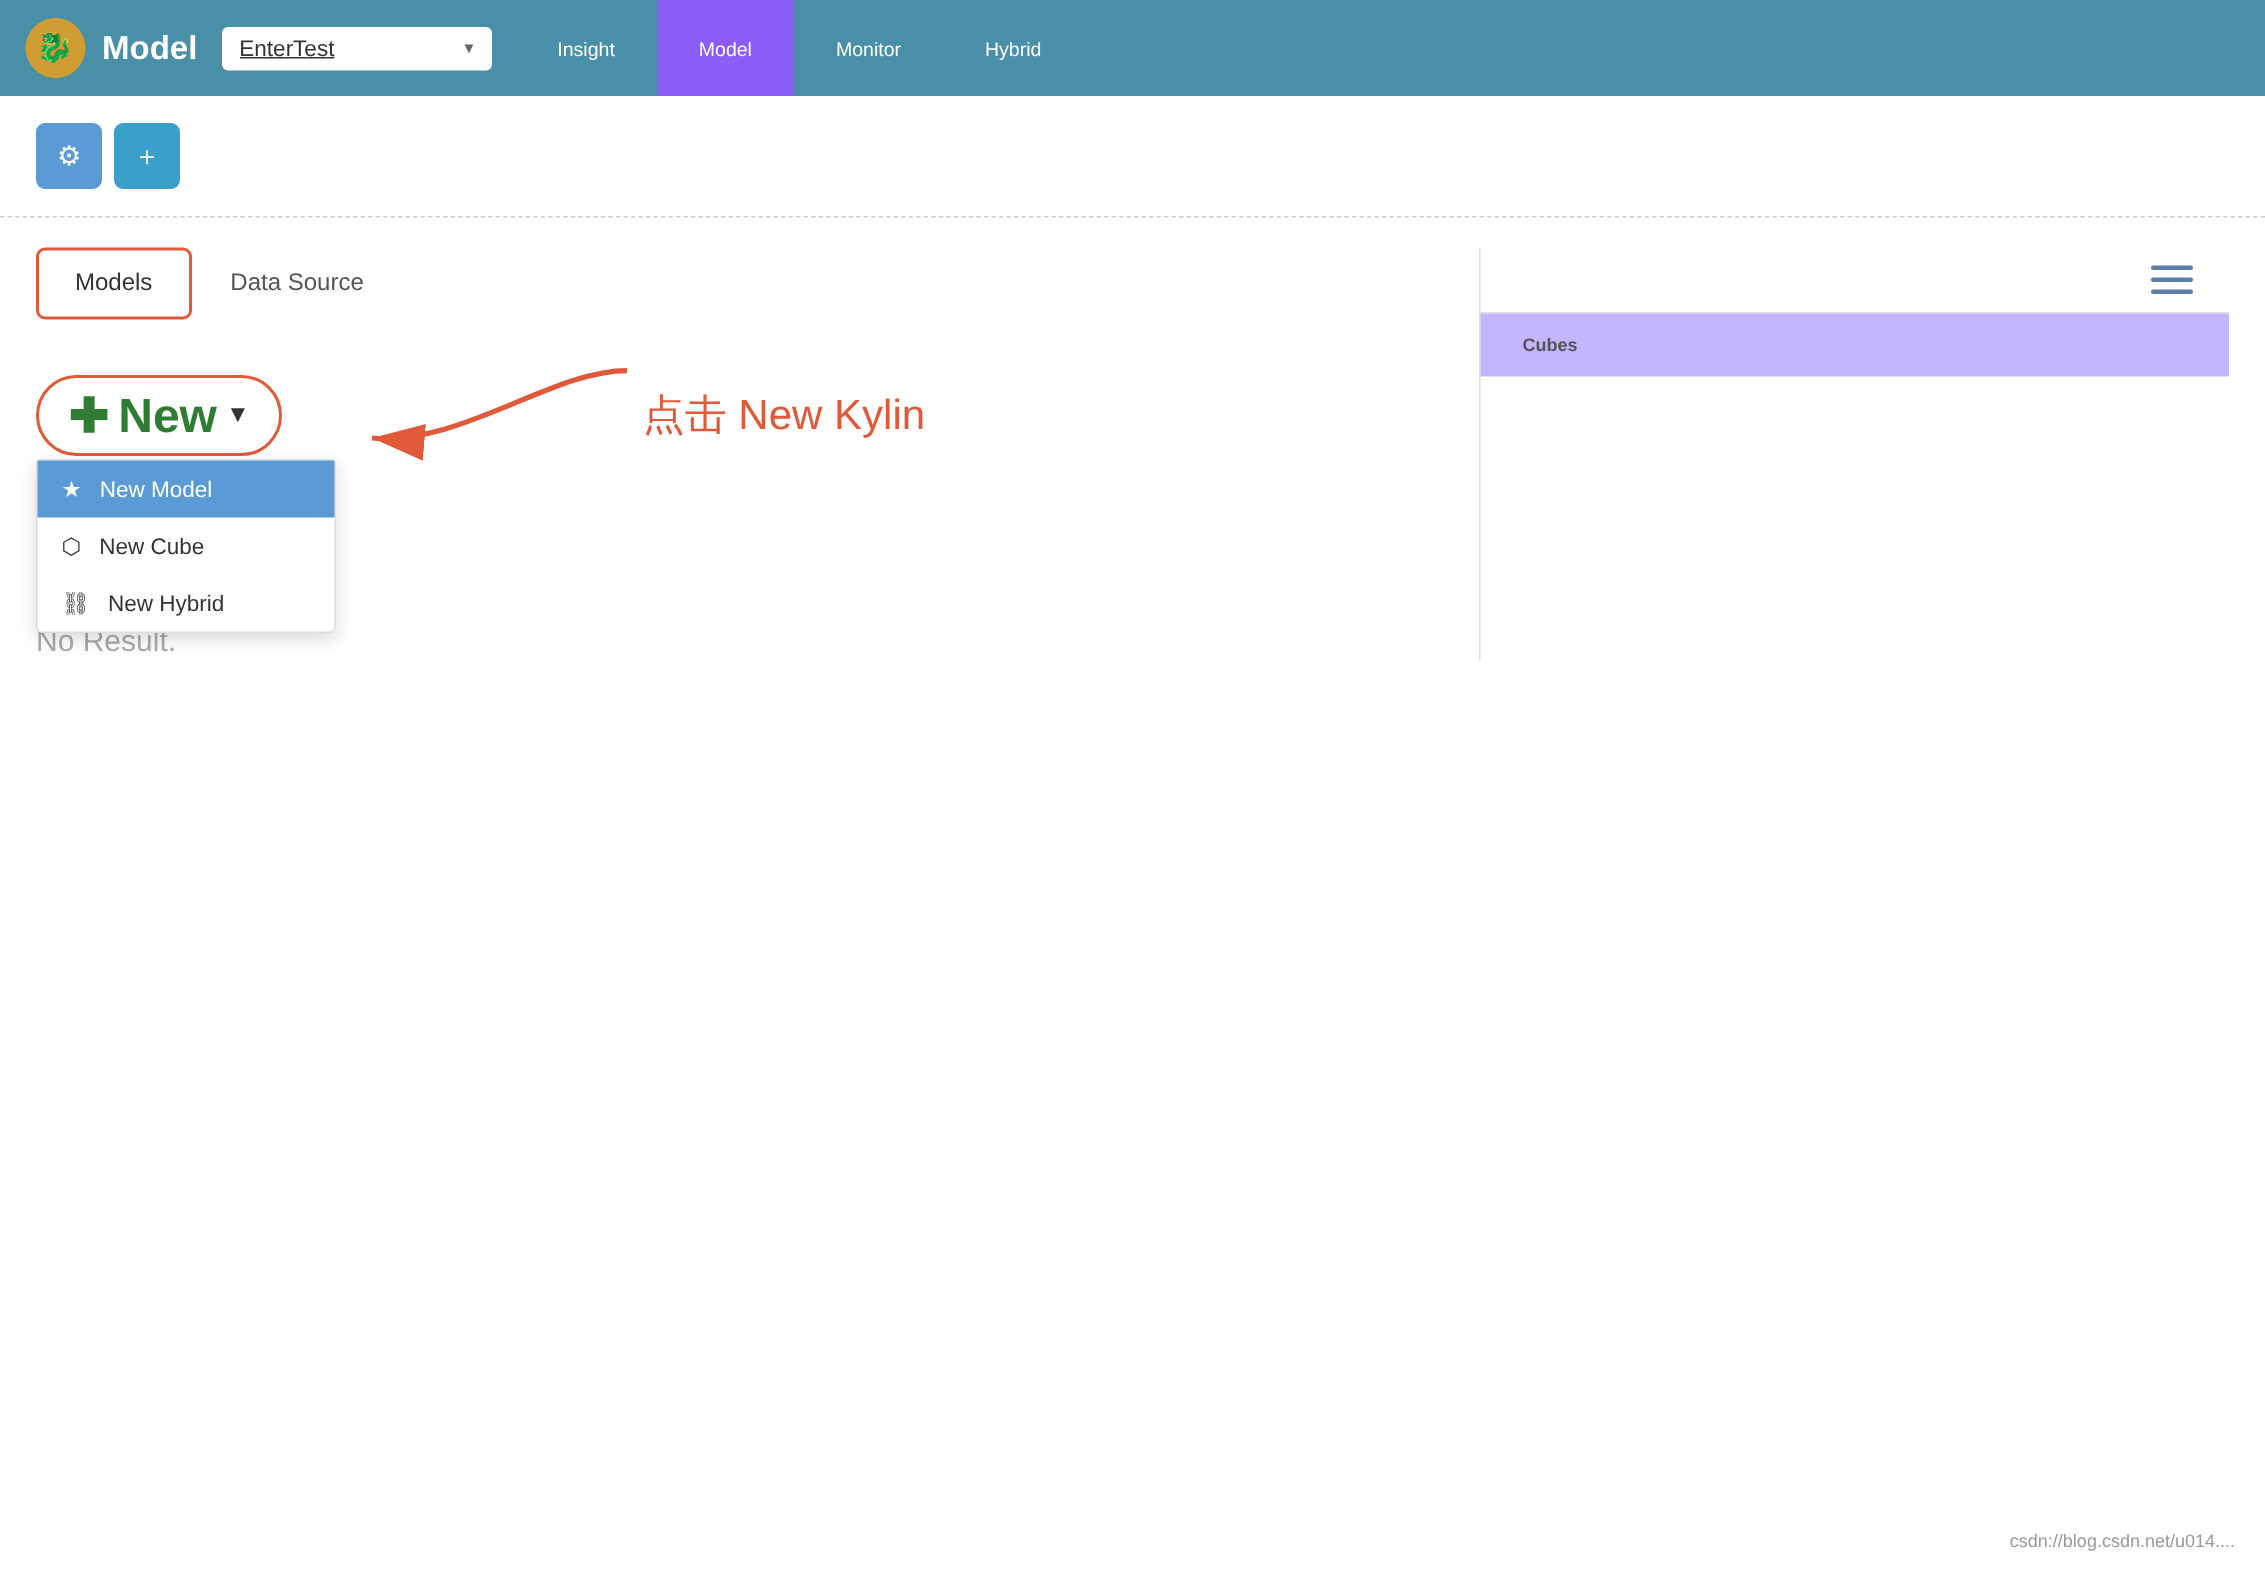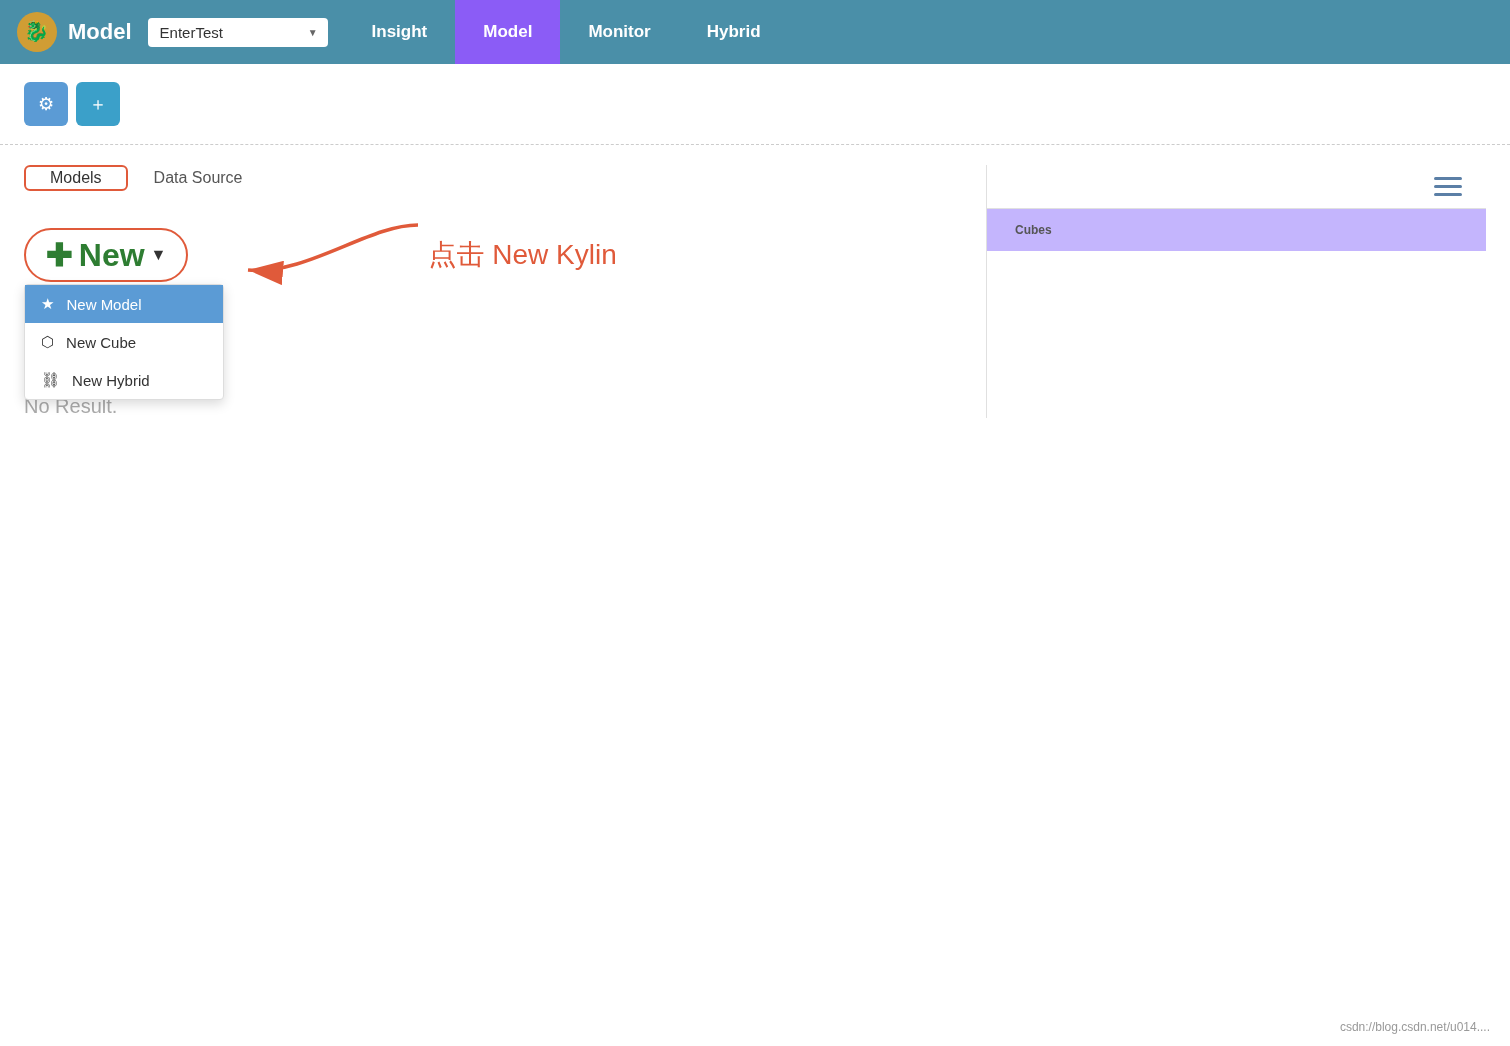--- a/index.html
+++ b/index.html
@@ -29,20 +29,21 @@
     .navbar-project-select {
       background: #fff;
       border: none;
       border-radius: 4px;
       padding: 6px 28px 6px 12px;
       font-size: 15px;
       color: #333;
       appearance: none;
       cursor: pointer;
       min-width: 180px;
+      text-decoration: underline;
     }
     .select-wrapper {
       position: relative;
       display: flex;
       align-items: center;
     }
     .select-wrapper::after {
       content: '▼';
       font-size: 10px;
       color: #666;
@@ -54,25 +55,24 @@
       display: flex;
       align-items: stretch;
       height: 100%;
       margin-left: 16px;
     }
     .nav-item {
       display: flex;
       align-items: center;
       padding: 0 28px;
       color: #fff;
-      font-size: 17px;
+      font-size: 13px;
       cursor: pointer;
       text-decoration: none;
       height: 100%;
-      font-weight: bold;
     }
     .nav-item.active {
       background: #8b5cf6;
     }
 
     
     .toolbar {
       display: flex;
       align-items: center;
       gap: 8px;
@@ -103,21 +103,21 @@
     .right-panel { width: 500px; border-left: 1px solid #e0e0e0; }
 
     
     .tabs {
       display: flex;
       align-items: center;
       gap: 0;
       margin-bottom: 24px;
     }
     .tab {
-      padding: 2px 24px;
+      padding: 13px 24px;
       font-size: 16px;
       cursor: pointer;
       border-radius: 4px;
       color: #555;
       border: 2px solid transparent;
     }
     .tab.active {
       border: 2.5px solid #e05a3a;
       color: #333;
       border-radius: 6px;

